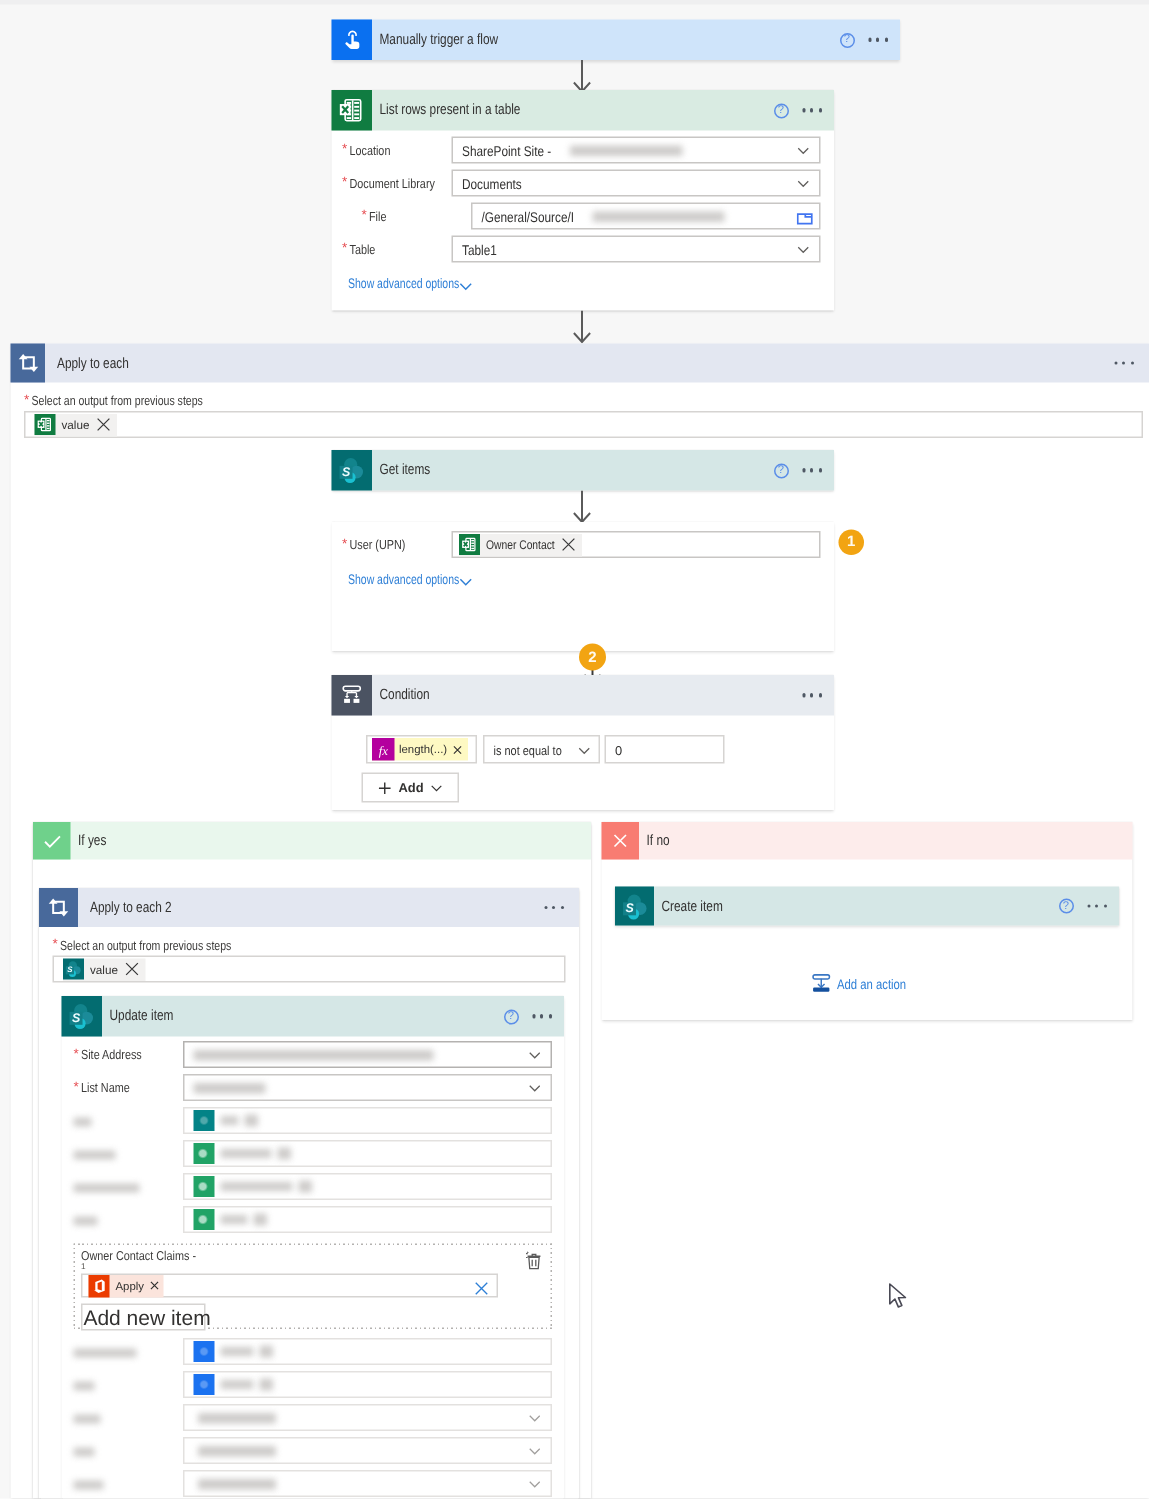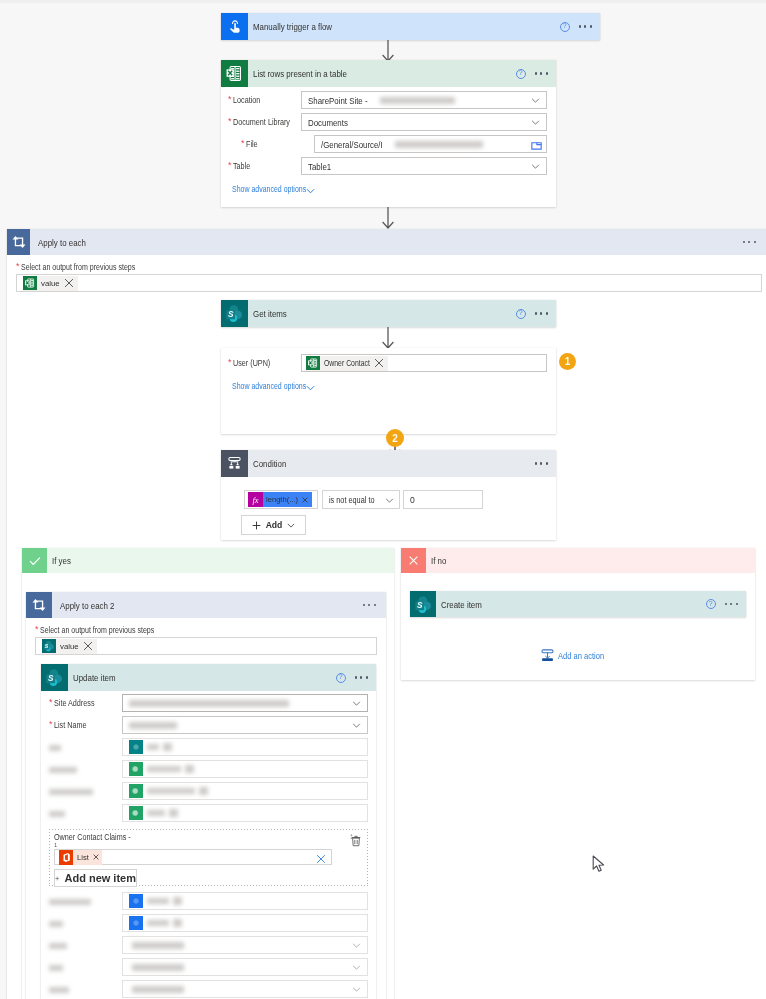--- a/index.html
+++ b/index.html
@@ -312,21 +312,21 @@
           <span class="moreic">
               <i></i>
               <i></i>
               <i></i>
             </span>
         </span>
       </div>
       <div style="padding:13px 0 0 23px;">
         <div style="display:flex;align-items:stretch;">
           <div style="width:74px;height:19px;border:1px solid #d6d4d2;background:#fff;display:flex;align-items:center;padding:0 3px;box-sizing:border-box;">
-            <span style="display:inline-flex;align-items:center;background:#3b82f6;height:15px;padding-right:4px;">
+            <span style="display:inline-flex;align-items:center;background:#fef9c3;height:15px;padding-right:4px;">
               <span style="width:15px;height:15px;background:#b4009e;display:inline-flex;align-items:center;justify-content:center;color:#fff;font-style:italic;font-size:8.5px;font-family:'Liberation Serif',serif;">fx</span>
               <span style="font-size:7.6px;margin-left:3px;color:#323130;white-space:nowrap;">length(...)</span>
               <svg style="margin-left:4px;" width="6" height="6" viewBox="0 0 10 10">
                   <path d="M1 1 L9 9 M9 1 L1 9" stroke="#323130" stroke-width="1.3" fill="none"></path>
                 </svg>
             </span>
           </div>
           <div style="width:78px;height:19px;margin-left:4px;border:1px solid #d6d4d2;background:#fff;display:flex;align-items:center;padding:0 6px;box-sizing:border-box;position:relative;">
             <span style="font-size:8.6px;color:#323130;white-space:nowrap;display:inline-block;transform:scaleX(.85);transform-origin:left center;">is not equal to</span>
             <svg style="position:absolute;right:5px;top:7px;" width="9" height="5" viewBox="0 0 10 6">
@@ -494,34 +494,34 @@
                     <path d="M1.6 0.6 L2.6 1.4"></path>
                   </g>
               </svg>
               <div style="margin-top:2px;width:278px;height:16px;border:1px solid #d6d4d2;background:#fff;display:flex;align-items:center;padding:0 4px;box-sizing:border-box;position:relative;">
                 <span style="display:inline-flex;align-items:center;background:#fbe4dc;height:15px;padding-right:3px;">
                   <span style="width:14px;height:15px;background:#eb3c00;display:inline-flex;align-items:center;justify-content:center;">
                     <svg width="11" height="11" viewBox="0 0 20 20">
                         <path d="M12.5 1.8 L4.6 4.8 V15.0 L2.2 14.2 L8.5 18.2 L16.0 15.6 V4.4 Z M12.5 4.2 V15.3 L7.4 13.7 V6.2 Z" fill="#fff"></path>
                       </svg>
                   </span>
-                  <span style="font-size:7.6px;margin-left:4px;color:#323130;">List</span>
+                  <span style="font-size:7.6px;margin-left:4px;color:#323130;">Apply</span>
                   <svg style="margin-left:4px;" width="6" height="6" viewBox="0 0 10 10">
                       <path d="M1 1 L9 9 M9 1 L1 9" stroke="#323130" stroke-width="1.3" fill="none"></path>
                     </svg>
                 </span>
                 <svg style="position:absolute;right:5px;top:3.5px;" width="10" height="10" viewBox="0 0 12 12">
                     <path d="M1.4 1.4 L10.6 10.6 M10.6 1.4 L1.4 10.6" stroke="#2e7fd6" stroke-width="1.1" fill="none"></path>
                   </svg>
               </div>
               <div style="margin-top:4px;width:81px;height:16px;border:1px solid #d6d4d2;background:#fff;display:flex;align-items:center;justify-content:center;gap:5px;">
                 <svg width="9" height="9" viewBox="0 0 10 10">
                     <path d="M5 0.7 V9.3 M0.7 5 H9.3" stroke="#323130" stroke-width="1" fill="none"></path>
                   </svg>
-                <span style="font-size:11px;font-weight:bold;color:#323130;white-space:nowrap;">Add new item</span>
+                <span style="font-size:14px;font-weight:normal;color:#323130;white-space:nowrap;">Add new item</span>
               </div>
             </div>
 
             <div class="fieldrow" style="margin:6px 0 4px 0;">
               <span class="flabel"><span class="blur" style="width:42px;height:6px;"></span></span>
               <span class="fctl" style="padding:0 6px;border-color:#e3e1df;">
                 <span style="width:14px;height:14px;background:#1b72f0;display:inline-block;background-image:radial-gradient(circle 3.2px at 7px 7px,rgba(255,255,255,.28) 60%,rgba(255,255,255,0) 100%);"></span>
                 <span class="blur" style="width:22px;height:6px;margin-left:4px;"></span>
                 <span class="blur" style="width:9px;height:8px;margin-left:4px;"></span>
               </span>

